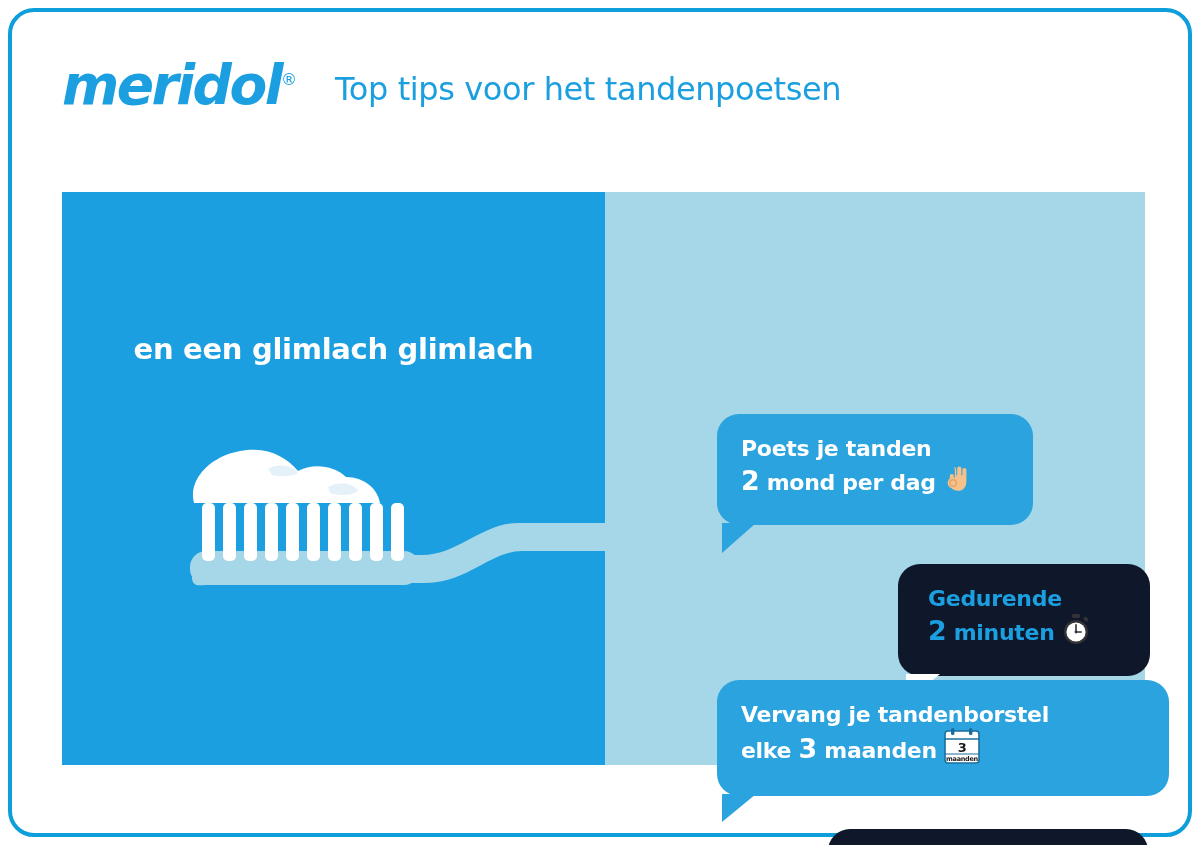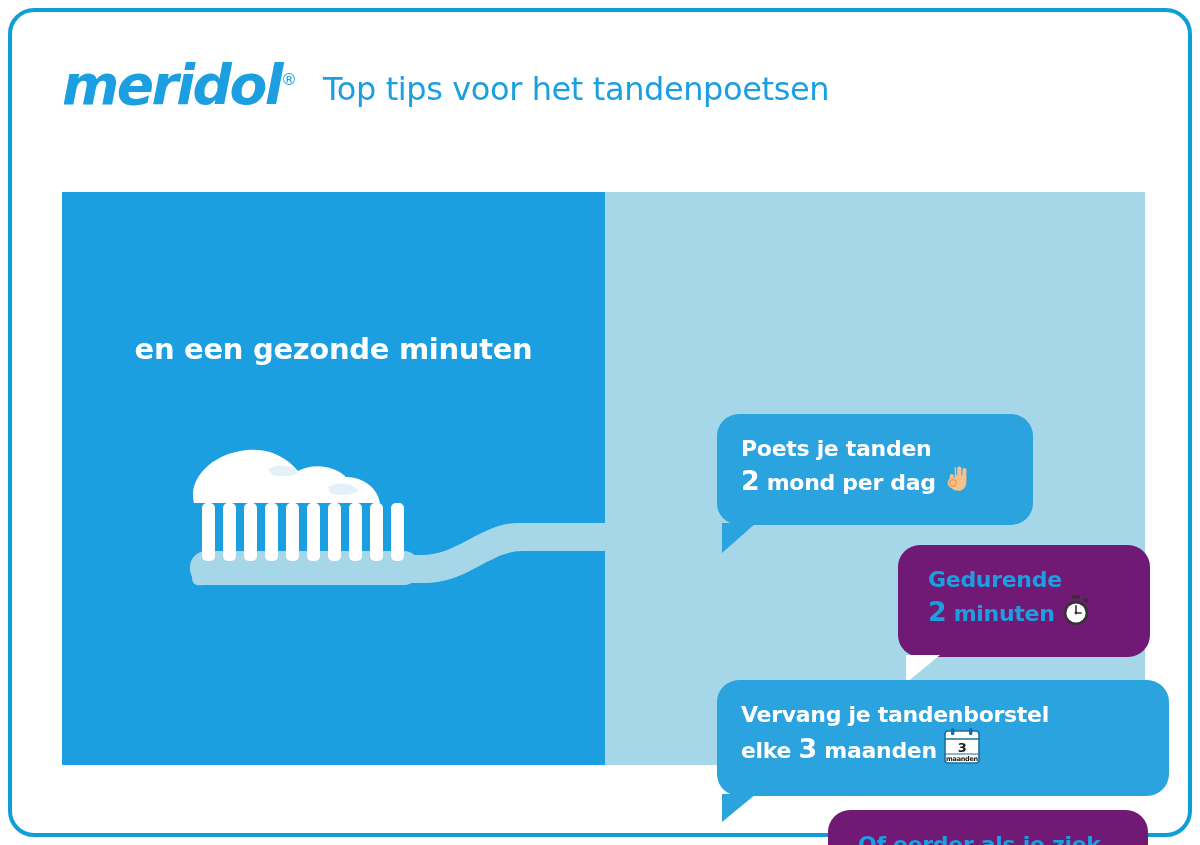--- a/index.html
+++ b/index.html
@@ -35,21 +35,21 @@
     pointer-events: none;
   }
 
   
   .header {
     position: absolute;
     left: 62px;
     top: 58px;
     display: flex;
     align-items: baseline;
-    gap: 26px;
+    gap: 38px;
   }
   .logo {
     font-family: "DejaVu Sans", sans-serif;
     font-weight: bold;
     font-style: italic;
     font-size: 55px;
     letter-spacing: -2.5px;
     color: #1b9fe0;
     line-height: 1;
     position: relative;
@@ -139,22 +139,23 @@
   .bubble .big {
     font-size: 1.22em;
   }
 
   .bubble-blue {
     background: #2aa3de;
     color: #ffffff;
     padding-left: 24px;
   }
   .bubble-white {
-    background: #701a75;
+    background: #0f172a;
     color: #1b9fe0;
+    margin-top: 19px;
   }
 
   
   .tail {
     position: absolute;
     width: 0;
     height: 0;
   }
 
   
@@ -227,21 +228,21 @@
       <span>meridol</span><span class="reg">®</span>
     </div>
     <div class="headline">Top tips voor het tandenpoetsen</div>
   </div>
 
   <div class="panel">
 
     <div class="panel-left">
       <div class="slogan">
         <br>
-        <span>en een gezonde minuten</span>
+        <span>en een glimlach glimlach</span>
       </div>
     </div>
 
     <div class="panel-right"></div>
 
     <svg class="brush" viewBox="0 0 560 200" xmlns="http://www.w3.org/2000/svg">
 
       <path d="M10 150 C 10 136 24 128 40 128 L 240 128 C 276 128 300 96 336 96 L 556 96 L 556 124 L 340 124 C 308 124 286 156 242 156 L 40 156 C 24 156 10 164 10 150 Z" fill="#a5d7e8"></path>
 
       <rect x="8" y="124" width="230" height="34" rx="16" fill="#a5d7e8"></rect>

